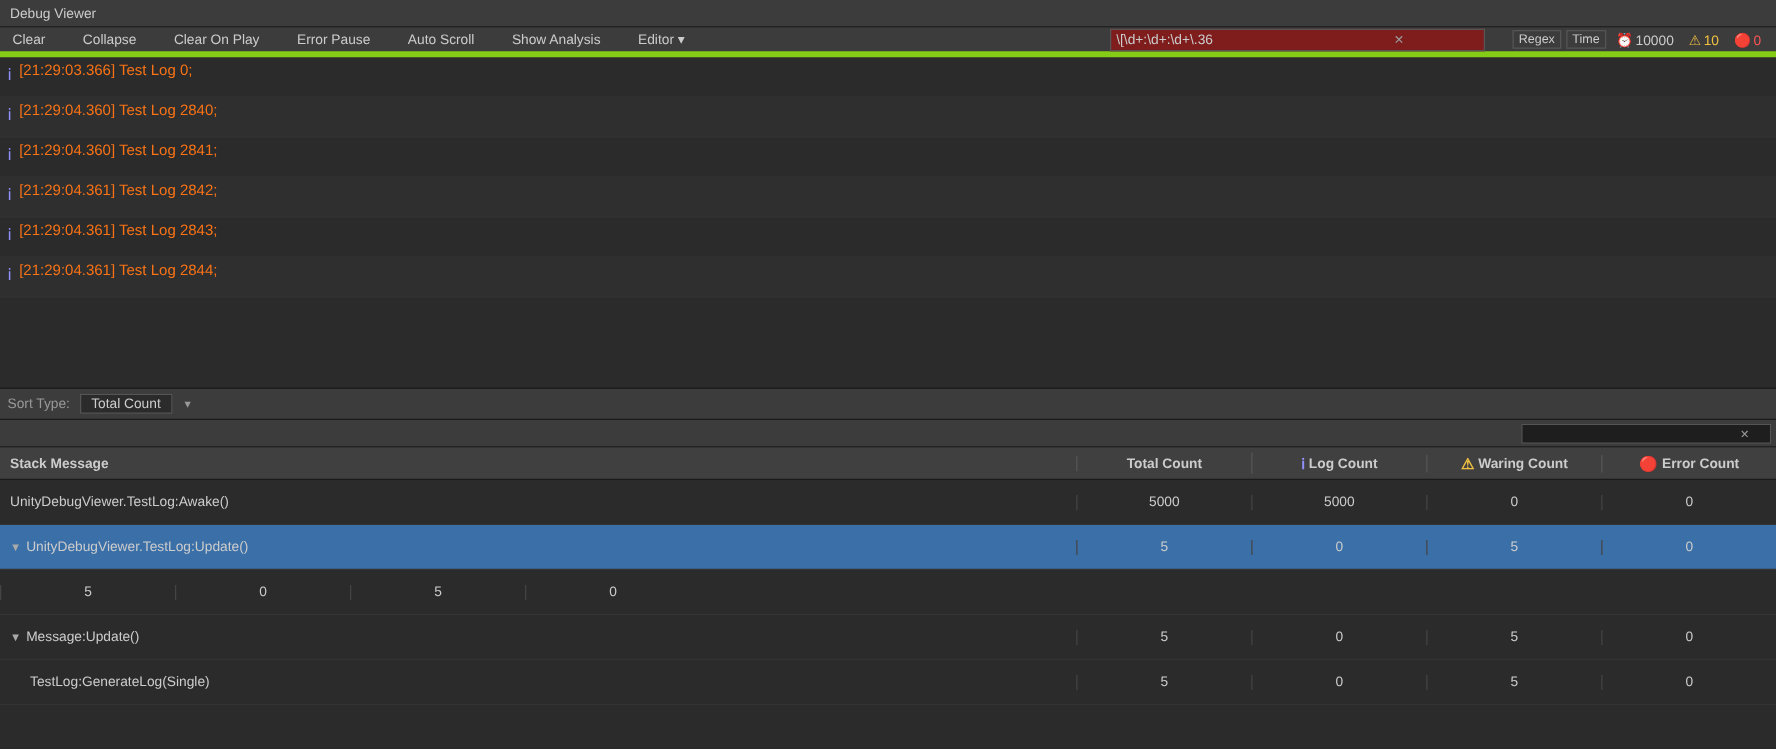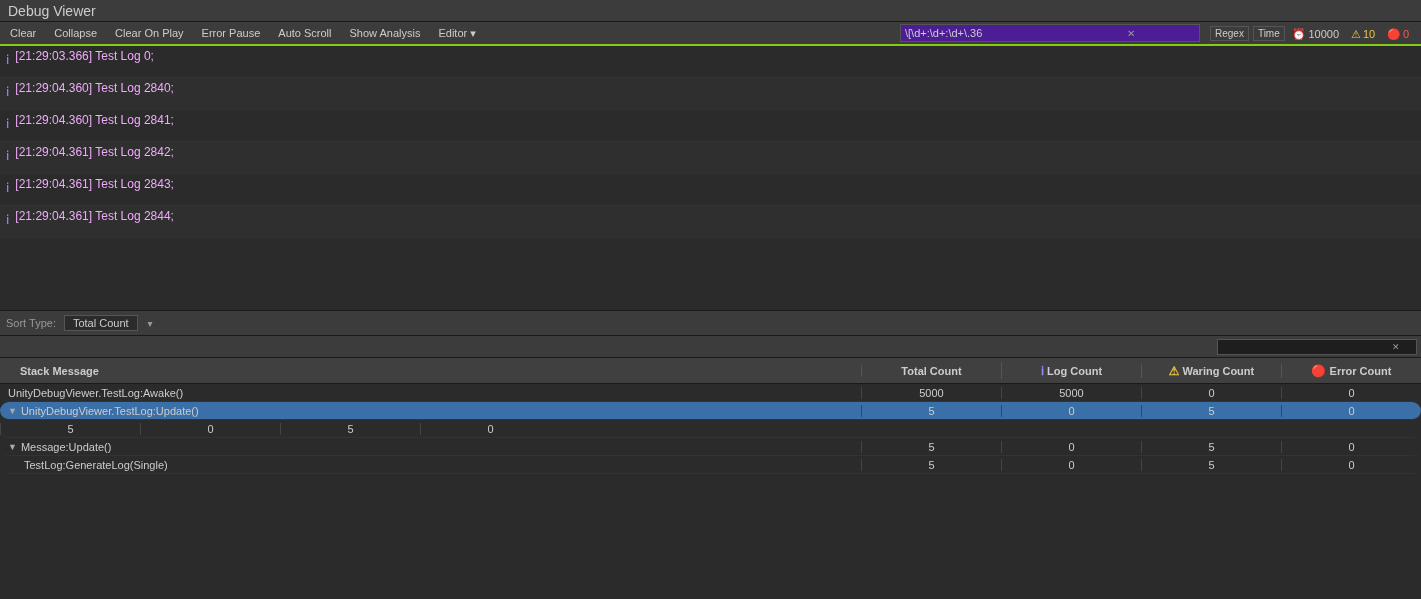--- a/index.html
+++ b/index.html
@@ -16,54 +16,54 @@
     
     .title-bar {
       background: #3c3c3c;
       height: 22px;
       display: flex;
       align-items: center;
       padding: 0 8px;
       border-bottom: 1px solid #1a1a1a;
     }
     .title-bar-text {
-      font-size: 14px;
+      font-size: 11px;
       color: #cccccc;
     }
 
     
     .toolbar {
       background: #3c3c3c;
       height: 24px;
       display: flex;
       align-items: center;
       padding: 0 4px;
-      gap: 6px;
-      border-bottom: 2px solid #84cc16;
+      gap: 18px;
+      border-bottom: 5px solid #84cc16;
     }
     .toolbar-btn {
       background: transparent;
       border: none;
       color: #cccccc;
       font-size: 11px;
       padding: 2px 6px;
       cursor: pointer;
       height: 20px;
       display: flex;
       align-items: center;
     }
 
     .toolbar-spacer {
       flex: 1;
     }
 
     .search-area {
       display: flex;
       align-items: center;
-      background: #4c1d95;
+      background: #7f1d1d;
       border: 1px solid #555;
       height: 18px;
       padding: 0 4px;
       flex: 0 0 300px;
     }
     .search-input {
       background: transparent;
       border: none;
       color: #cccccc;
       font-size: 11px;
@@ -127,21 +127,21 @@
       background: #2f2f2f;
     }
     .log-icon {
       margin-right: 6px;
       margin-top: 2px;
       flex-shrink: 0;
       color: #9090ff;
       font-size: 13px;
     }
     .log-text {
-      color: #f0abfc;
+      color: #f97316;
       font-size: 12px;
       line-height: 1.4;
     }
 
     
     .log-area::-webkit-scrollbar { width: 8px; }
     .log-area::-webkit-scrollbar-track { background: #2b2b2b; }
     .log-area::-webkit-scrollbar-thumb { background: #555; }
 
     
@@ -179,21 +179,20 @@
       background: #404040;
       height: 26px;
       border-bottom: 1px solid #1a1a1a;
     }
     .th-stack {
       flex: 1;
       padding: 0 8px;
       font-size: 11px;
       color: #cccccc;
       font-weight: bold;
-      margin-left: 12px;
     }
     .th-total {
       width: 140px;
       padding: 0 8px;
       font-size: 11px;
       color: #cccccc;
       font-weight: bold;
       text-align: center;
       border-left: 1px solid #555;
     }
@@ -240,23 +239,22 @@
     .icon-warn { color: #f0c040; font-size: 12px; }
     .icon-error { color: #ff5555; font-size: 12px; }
 
     
     .table-body {
       overflow-y: auto;
     }
     .table-row {
       display: flex;
       align-items: center;
-      height: 18px;
+      height: 36px;
       border-bottom: 1px solid #333;
-      border-radius: 11px;
     }
     .table-row.selected {
       background: #3a6fa8;
     }
 
     .td-stack {
       flex: 1;
       padding: 0 8px;
       font-size: 11px;
       color: #cccccc;

